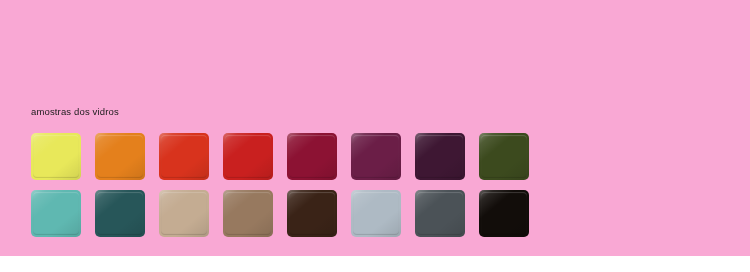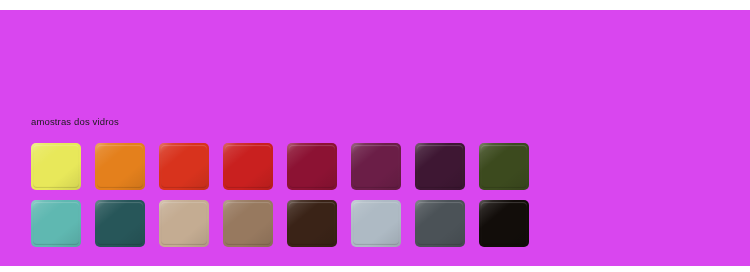--- a/index.html
+++ b/index.html
@@ -14,22 +14,21 @@
     overflow: hidden;
     position: relative;
   }
 
   #palette-panel {
     position: absolute;
     left: 0;
     top: 0;
     width: 750px;
     height: 256px;
-    background: #d946ef;
-    margin-top: 10px;
+    background: #f9a8d4;
   }
 
   #palette-title {
     position: absolute;
     left: 31px;
     top: 106px;
     font-size: 9.5px;
     line-height: 12px;
     letter-spacing: 0.15px;
     color: #1a1a1a;

